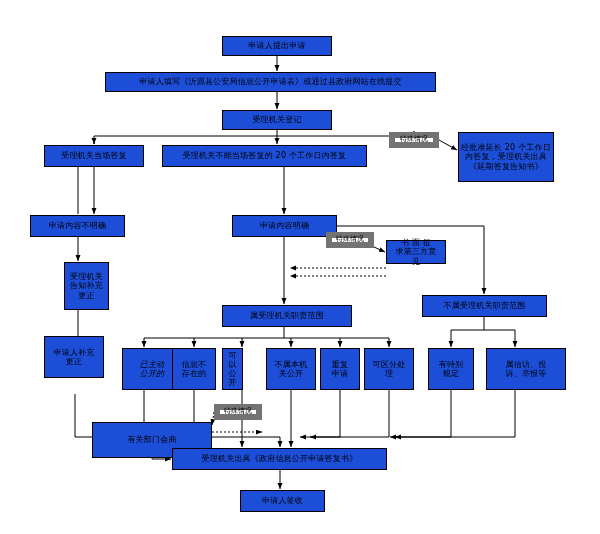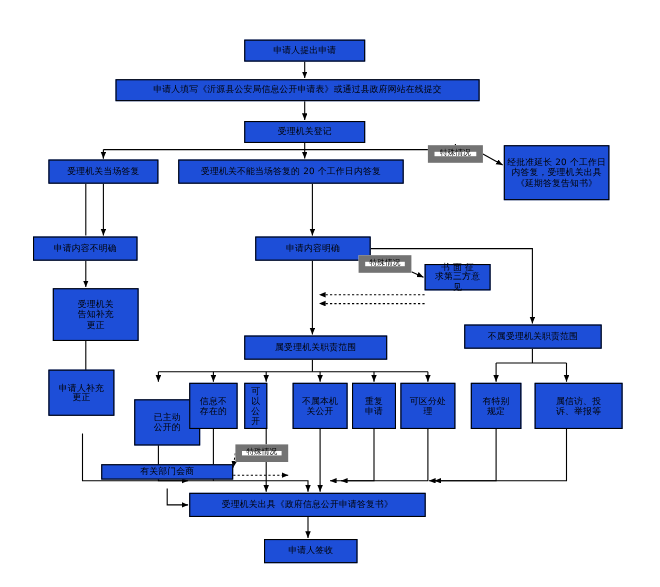--- a/index.html
+++ b/index.html
@@ -150,40 +150,40 @@
     <div class="node" style="left: 44px; top: 145px; width: 100px; height: 22px;">受理机关当场答复</div>
     <div class="node" style="left: 162px; top: 145px; width: 205px; height: 22px;">受理机关不能当场答复的 20 个工作日内答复</div>
     <div class="label" style="left: 389px; top: 132px; width: 50px; height: 16px;">特殊情况</div>
     <div class="node" style="left: 458px; top: 132px; width: 96px; height: 50px;">经批准延长 20 个工作日内答复，受理机关出具《延期答复告知书》</div>
     <div class="node" style="left: 30px; top: 215px; width: 95px; height: 22px;">申请内容不明确</div>
     <div class="node" style="left: 232px; top: 215px; width: 105px; height: 22px;">申请内容明确</div>
     <div class="label" style="left: 326px; top: 232px; width: 48px; height: 16px;">特殊情况</div>
     <div class="node" style="left: 386px; top: 240px; width: 60px; height: 24px;">书 面 征
 求第三方意
 见</div>
-    <div class="node" style="left: 48px; top: 262px; width: 78px; height: 48px;">受理机关
+    <div class="node" style="left: 64px; top: 262px; width: 45px; height: 48px;">受理机关
 告知补充
 更正</div>
     <div class="node" style="left: 222px; top: 305px; width: 130px; height: 22px;">属受理机关职责范围</div>
     <div class="node" style="left: 422px; top: 295px; width: 125px; height: 22px;">不属受理机关职责范围</div>
     <div class="node" style="left: 44px; top: 336px; width: 60px; height: 42px;">申请人补充
 更正</div>
-    <div class="node" style="left: 122px; top: 363px; width: 60px; height: 42px;">已主动
+    <div class="node" style="left: 122px; top: 348px; width: 60px; height: 42px; font-style: italic;">已主动
 公开的</div>
     <div class="node" style="left: 172px; top: 348px; width: 44px; height: 42px;">信息不
 存在的</div>
     <div class="node" style="left: 222px; top: 348px; width: 21px; height: 42px;">可以
 公开</div>
     <div class="node" style="left: 266px; top: 348px; width: 50px; height: 42px;">不属本机
 关公开</div>
     <div class="node" style="left: 320px; top: 348px; width: 40px; height: 42px;">重复
 申请</div>
     <div class="node" style="left: 364px; top: 348px; width: 50px; height: 42px;">可区分处
 理</div>
     <div class="node" style="left: 428px; top: 348px; width: 46px; height: 42px;">有特别
 规定</div>
     <div class="node" style="left: 486px; top: 348px; width: 80px; height: 42px;">属信访、投
 诉、举报等</div>
     <div class="label" style="left: 214px; top: 404px; width: 48px; height: 16px;">特殊情况</div>
-    <div class="node" style="left: 92px; top: 422px; width: 120px; height: 14px;">有关部门会商</div>
+    <div class="node" style="left: 92px; top: 422px; width: 120px; height: 36px;">有关部门会商</div>
     <div class="node" style="left: 172px; top: 448px; width: 215px; height: 22px;">受理机关出具《政府信息公开申请答复书》</div>
     <div class="node" style="left: 240px; top: 490px; width: 85px; height: 22px;">申请人签收</div>
   </div>
 
 </body></html>

